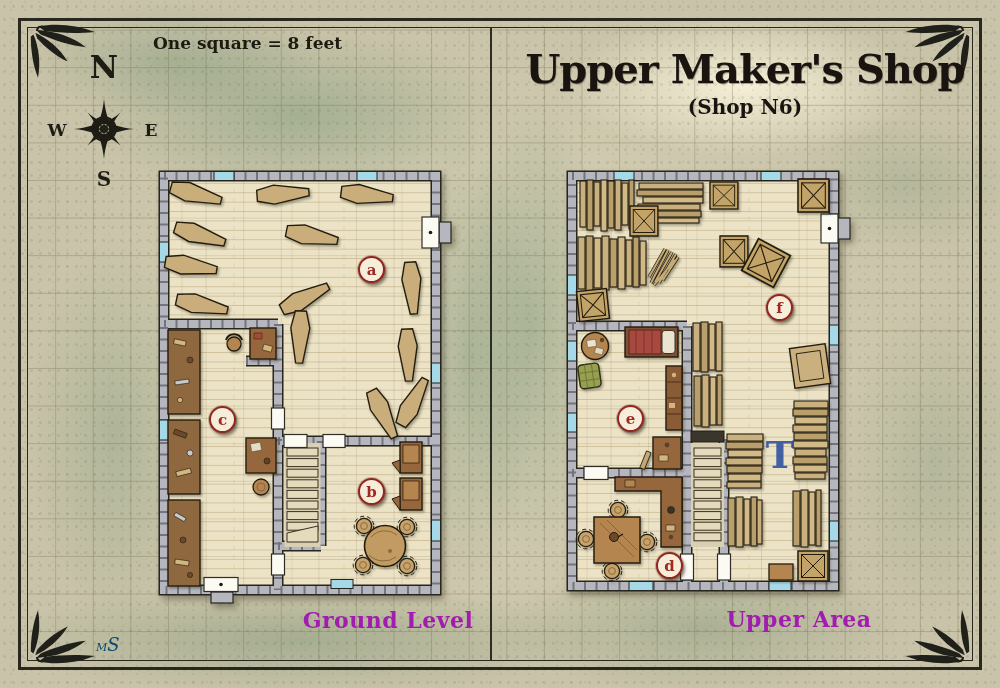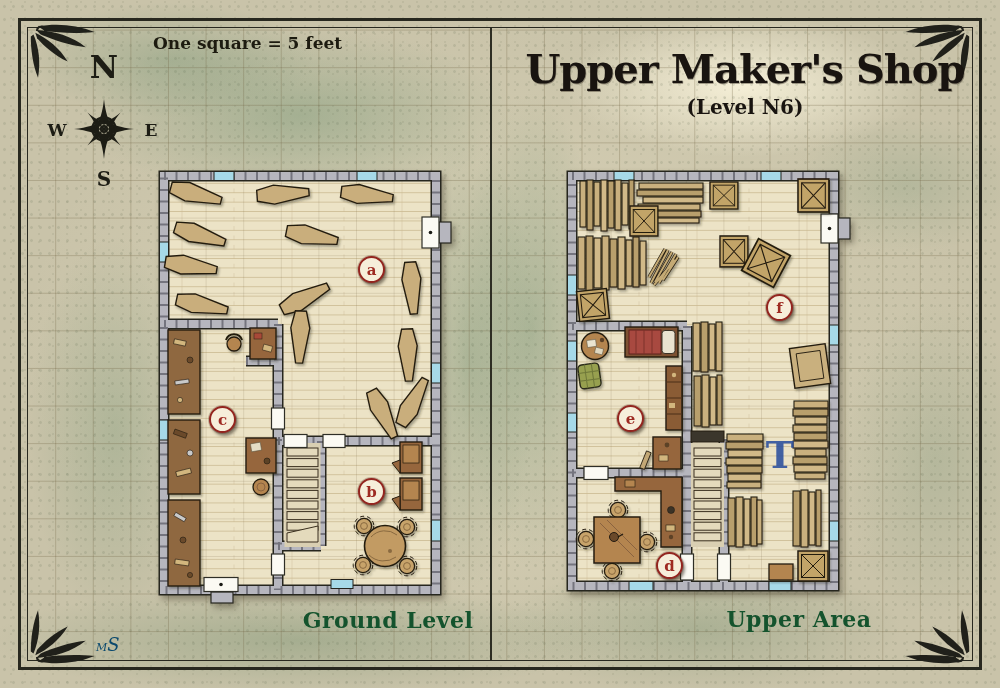--- a/index.html
+++ b/index.html
@@ -39,21 +39,21 @@
   .corner.tr{right:22px;top:22px;transform:scaleX(-1);}
   .corner.bl{left:22px;bottom:22px;transform:scaleY(-1);}
   .corner.br{right:22px;bottom:22px;transform:scale(-1,-1);}
   
   .scale-note{position:absolute;left:153px;top:33px;font-size:17px;font-weight:bold;color:#1d1b10;}
   .title-block{position:absolute;left:505px;top:48px;width:480px;text-align:center;color:#191410;}
   .title-main{font-size:40px;font-weight:bold;letter-spacing:-1px;line-height:1.05;
               text-shadow:.6px .6px 0 rgba(25,18,8,.35);}
   .title-sub{margin-top:5px;font-size:20px;font-weight:bold;}
   .caption{position:absolute;width:230px;text-align:center;font-size:22px;font-weight:bold;
-           color:#14532d;letter-spacing:.5px;}
+           color:#a21caf;letter-spacing:.5px;}
   .caption.ground{left:273px;top:607px;}
   .caption.upper{left:684px;top:606px;}
   .signature{position:absolute;left:96px;top:634px;font-size:18px;font-style:italic;color:#0c4a6e;}
   .signature::first-letter{font-size:11px;}
   .t-note{position:absolute;left:758px;top:432px;width:44px;text-align:center;
           font-size:38px;font-weight:bold;color:#2b4f9e;opacity:.88;}
   
   .room-label{position:absolute;width:23px;height:23px;border-radius:50%;
     background:#f6eeda;border:2px solid #93251f;color:#9e2a22;
     font-size:15px;font-weight:bold;display:flex;align-items:center;justify-content:center;
@@ -89,24 +89,24 @@
   <svg class="corner tr" viewBox="0 0 80 80">
       <use href="#flourish-src"></use>
     </svg>
   <svg class="corner bl" viewBox="0 0 80 80">
       <use href="#flourish-src"></use>
     </svg>
   <svg class="corner br" viewBox="0 0 80 80">
       <use href="#flourish-src"></use>
     </svg>
 
-  <div class="scale-note">One square = 5 feet</div>
+  <div class="scale-note">One square = 8 feet</div>
   <div class="title-block">
     <div class="title-main">Upper Maker's Shop</div>
-    <div class="title-sub">(Level N6)</div>
+    <div class="title-sub">(Shop N6)</div>
   </div>
 
   <svg class="compass" width="120" height="142" viewBox="0 0 120 142">
     <defs>
       <path id="cpt" d="M0,-30 C-1.5,-16 -4,-9 -8,-3.5 L0,-7 L8,-3.5 C4,-9 1.5,-16 0,-30 Z"></path>
       <g id="flourish-src">
         <g fill="#20201a">
           <path d="M10,5 C30,1 52,3 73,11 C52,13 34,12 18,10 Z"></path>
           <path d="M8,9 C28,10 48,16 63,28 C44,26 28,20 13,14 Z"></path>
           <path d="M7,12 C20,18 34,29 43,44 C28,37 17,27 9,18 Z"></path>

